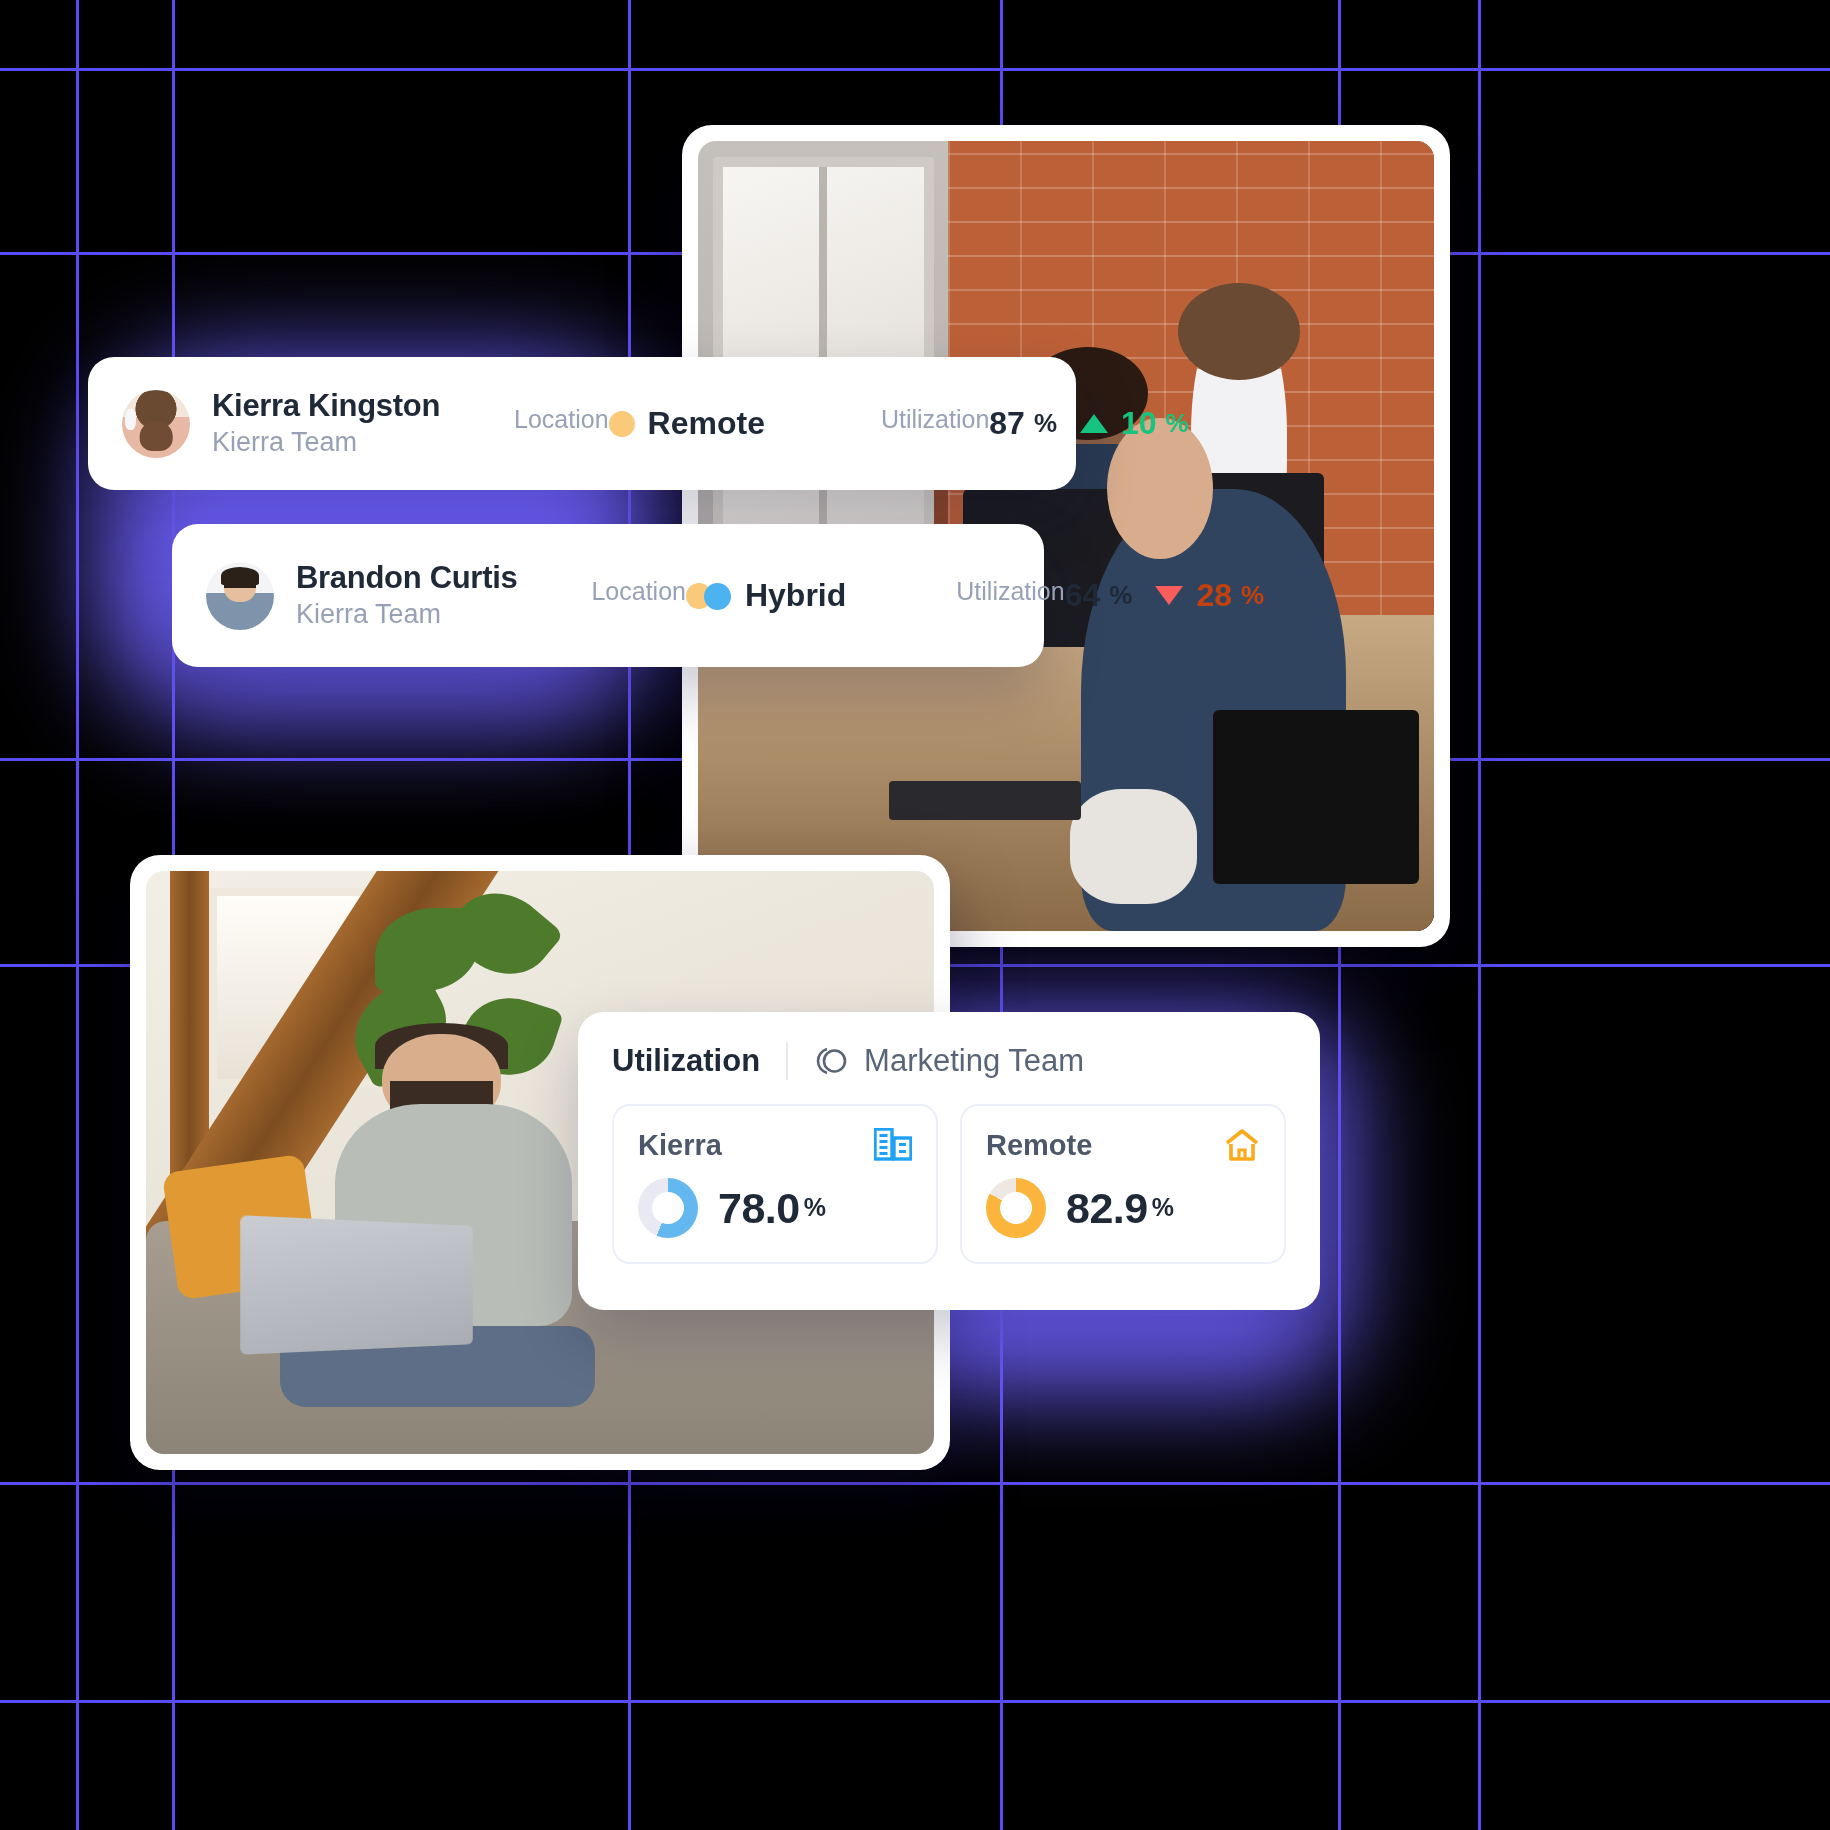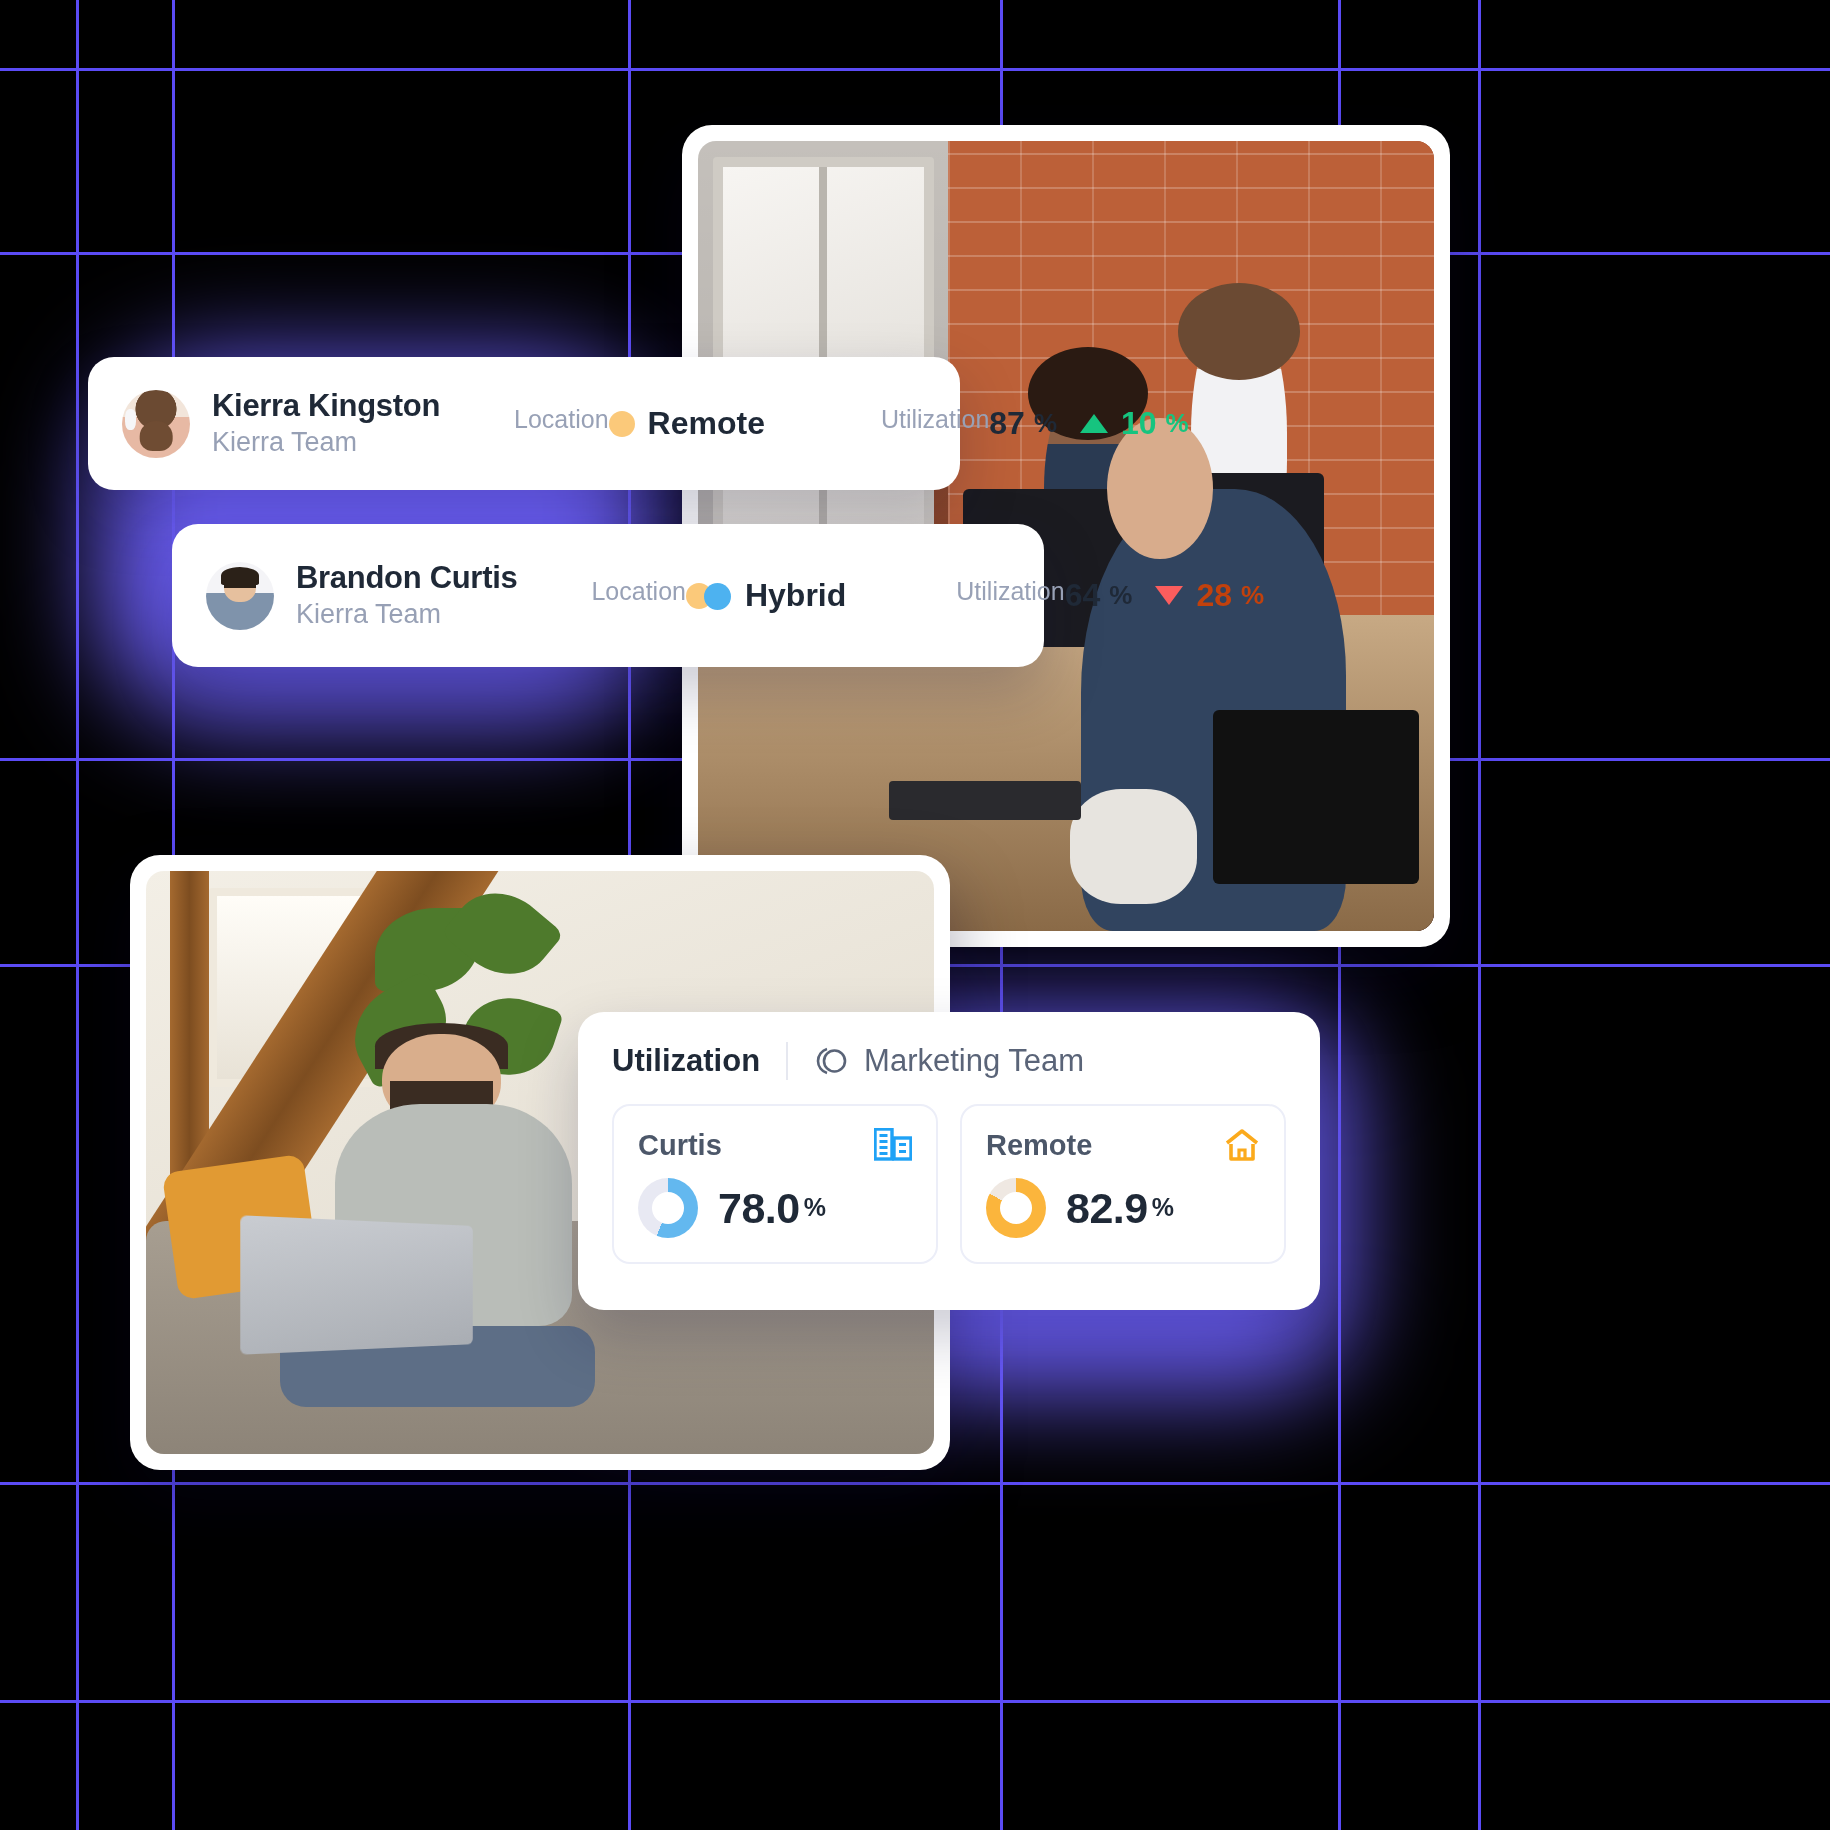--- a/index.html
+++ b/index.html
@@ -132,21 +132,21 @@
                        border-radius: 50%; background: #fbc97a; }
   .dot-hybrid .blue  { position: absolute; left: 18px; top: 0; width: 27px; height: 27px;
                        border-radius: 50%; background: #4db2f0; }
   .pct-unit { font-size: 26px; font-weight: 700; margin-left: -4px; }
   .tri { width: 0; height: 0; border-left: 14px solid transparent; border-right: 14px solid transparent; }
   .tri-up { border-bottom: 19px solid #16c47f; }
   .tri-down { border-top: 19px solid #fb5d5d; }
   .delta-up { color: #16c47f; font-weight: 700; }
   .delta-down { color: #c2410c; font-weight: 700; }
 
-  #card-kierra  { left: 88px;  top: 357px; width: 872px; height: 133px; }
+  #card-kierra  { left: 88px;  top: 357px; width: 988px; height: 133px; }
   #card-brandon { left: 172px; top: 524px; width: 872px; height: 143px; }
 
   
   #panel-util { left: 578px; top: 1012px; width: 742px; height: 298px; padding: 30px 34px; }
   .pu-head { display: flex; align-items: center; gap: 26px; margin-bottom: 24px; }
   .pu-title { font-size: 31px; font-weight: 700; color: #1f2937; }
   .pu-divider { width: 2px; height: 38px; background: #e6e8f0; }
   .pu-team { display: flex; align-items: center; gap: 16px; }
   .pu-team-label { font-size: 31px; font-weight: 500; color: #5a6478; }
   .pu-tiles { display: flex; gap: 22px; }
@@ -302,21 +302,21 @@
           <circle cx="20.5" cy="17" r="10.5" fill="none" stroke="#5a6478" stroke-width="2.6"></circle>
         </svg>
         <span class="pu-team-label">Marketing Team</span>
       </span>
     </div>
 
     <div class="pu-tiles">
 
       <div class="tile">
         <div class="tile-head">
-          <span class="tile-label">Curtis</span>
+          <span class="tile-label">Kierra</span>
           <svg width="38" height="34" viewBox="0 0 38 34">
             <rect x="1" y="1" width="17" height="30" fill="none" stroke="#1fa2f6" stroke-width="3.4"></rect>
             <rect x="5.5" y="6" width="8" height="3" fill="#1fa2f6"></rect>
             <rect x="5.5" y="12" width="8" height="3" fill="#1fa2f6"></rect>
             <rect x="5.5" y="18" width="8" height="3" fill="#1fa2f6"></rect>
             <rect x="5.5" y="24" width="8" height="3" fill="#1fa2f6"></rect>
             <rect x="20" y="10" width="17" height="21" fill="none" stroke="#1fa2f6" stroke-width="3.4"></rect>
             <rect x="25" y="15" width="7" height="3" fill="#1fa2f6"></rect>
             <rect x="25" y="22" width="7" height="3" fill="#1fa2f6"></rect>
           </svg>

